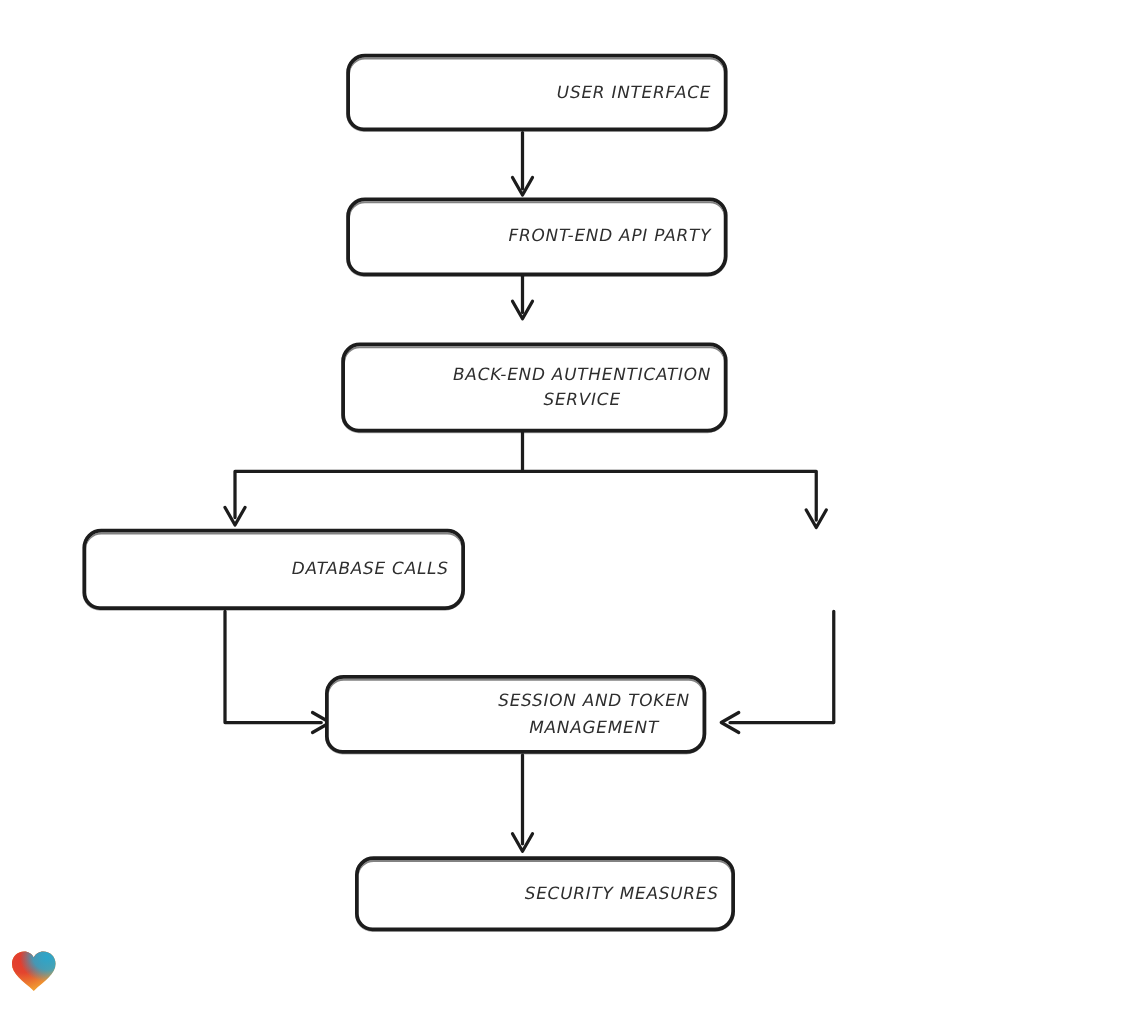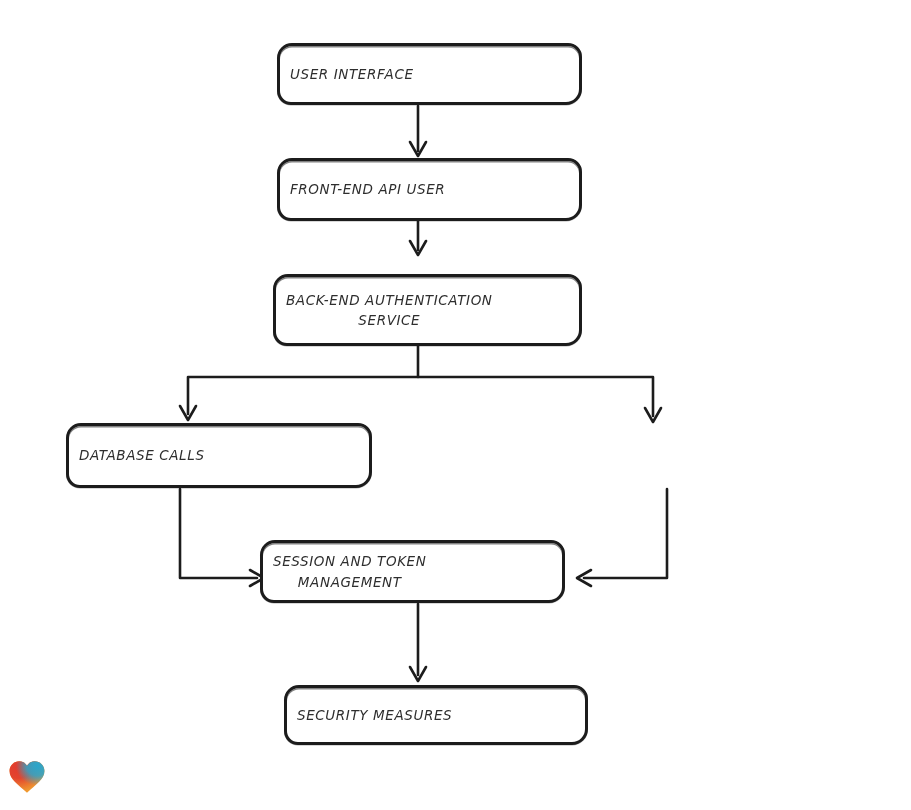--- a/index.html
+++ b/index.html
@@ -25,21 +25,21 @@
   }
   .node {
     position: absolute;
     box-sizing: border-box;
     background: #ffffff;
     border: 3px solid #1c1c1c;
     border-radius: 15px 14px 16px 14px;
     box-shadow: inset 0 1.5px 0 rgba(28,28,28,0.55), 0 0.5px 0 rgba(28,28,28,0.35);
     display: flex;
     align-items: center;
-    justify-content: flex-start;
+    justify-content: flex-end;
     text-align: center;
   }
   .node .label {
     font-style: italic;
     font-size: 13.5px;
     letter-spacing: 0.045em;
     line-height: 1.5;
     color: #2e2e2e;
     white-space: pre-line;
     padding: 2px 10px;
@@ -94,21 +94,21 @@
       <path d="M418,604 L418,675"></path>
       <path d="M410,667 L418,681 L426,667"></path>
     </g>
   </svg>
 
   <div class="node" style="left:277px; top:43px; width:305px; height:62px;">
     <span class="label">USER INTERFACE</span>
   </div>
 
   <div class="node" style="left:277px; top:158px; width:305px; height:63px;">
-    <span class="label">FRONT-END API USER</span>
+    <span class="label">FRONT-END API PARTY</span>
   </div>
 
   <div class="node" style="left:273px; top:274px; width:309px; height:72px;">
     <span class="label">BACK-END AUTHENTICATION
 SERVICE</span>
   </div>
 
   <div class="node" style="left:66px; top:423px; width:306px; height:65px;">
     <span class="label">DATABASE CALLS</span>
   </div>

